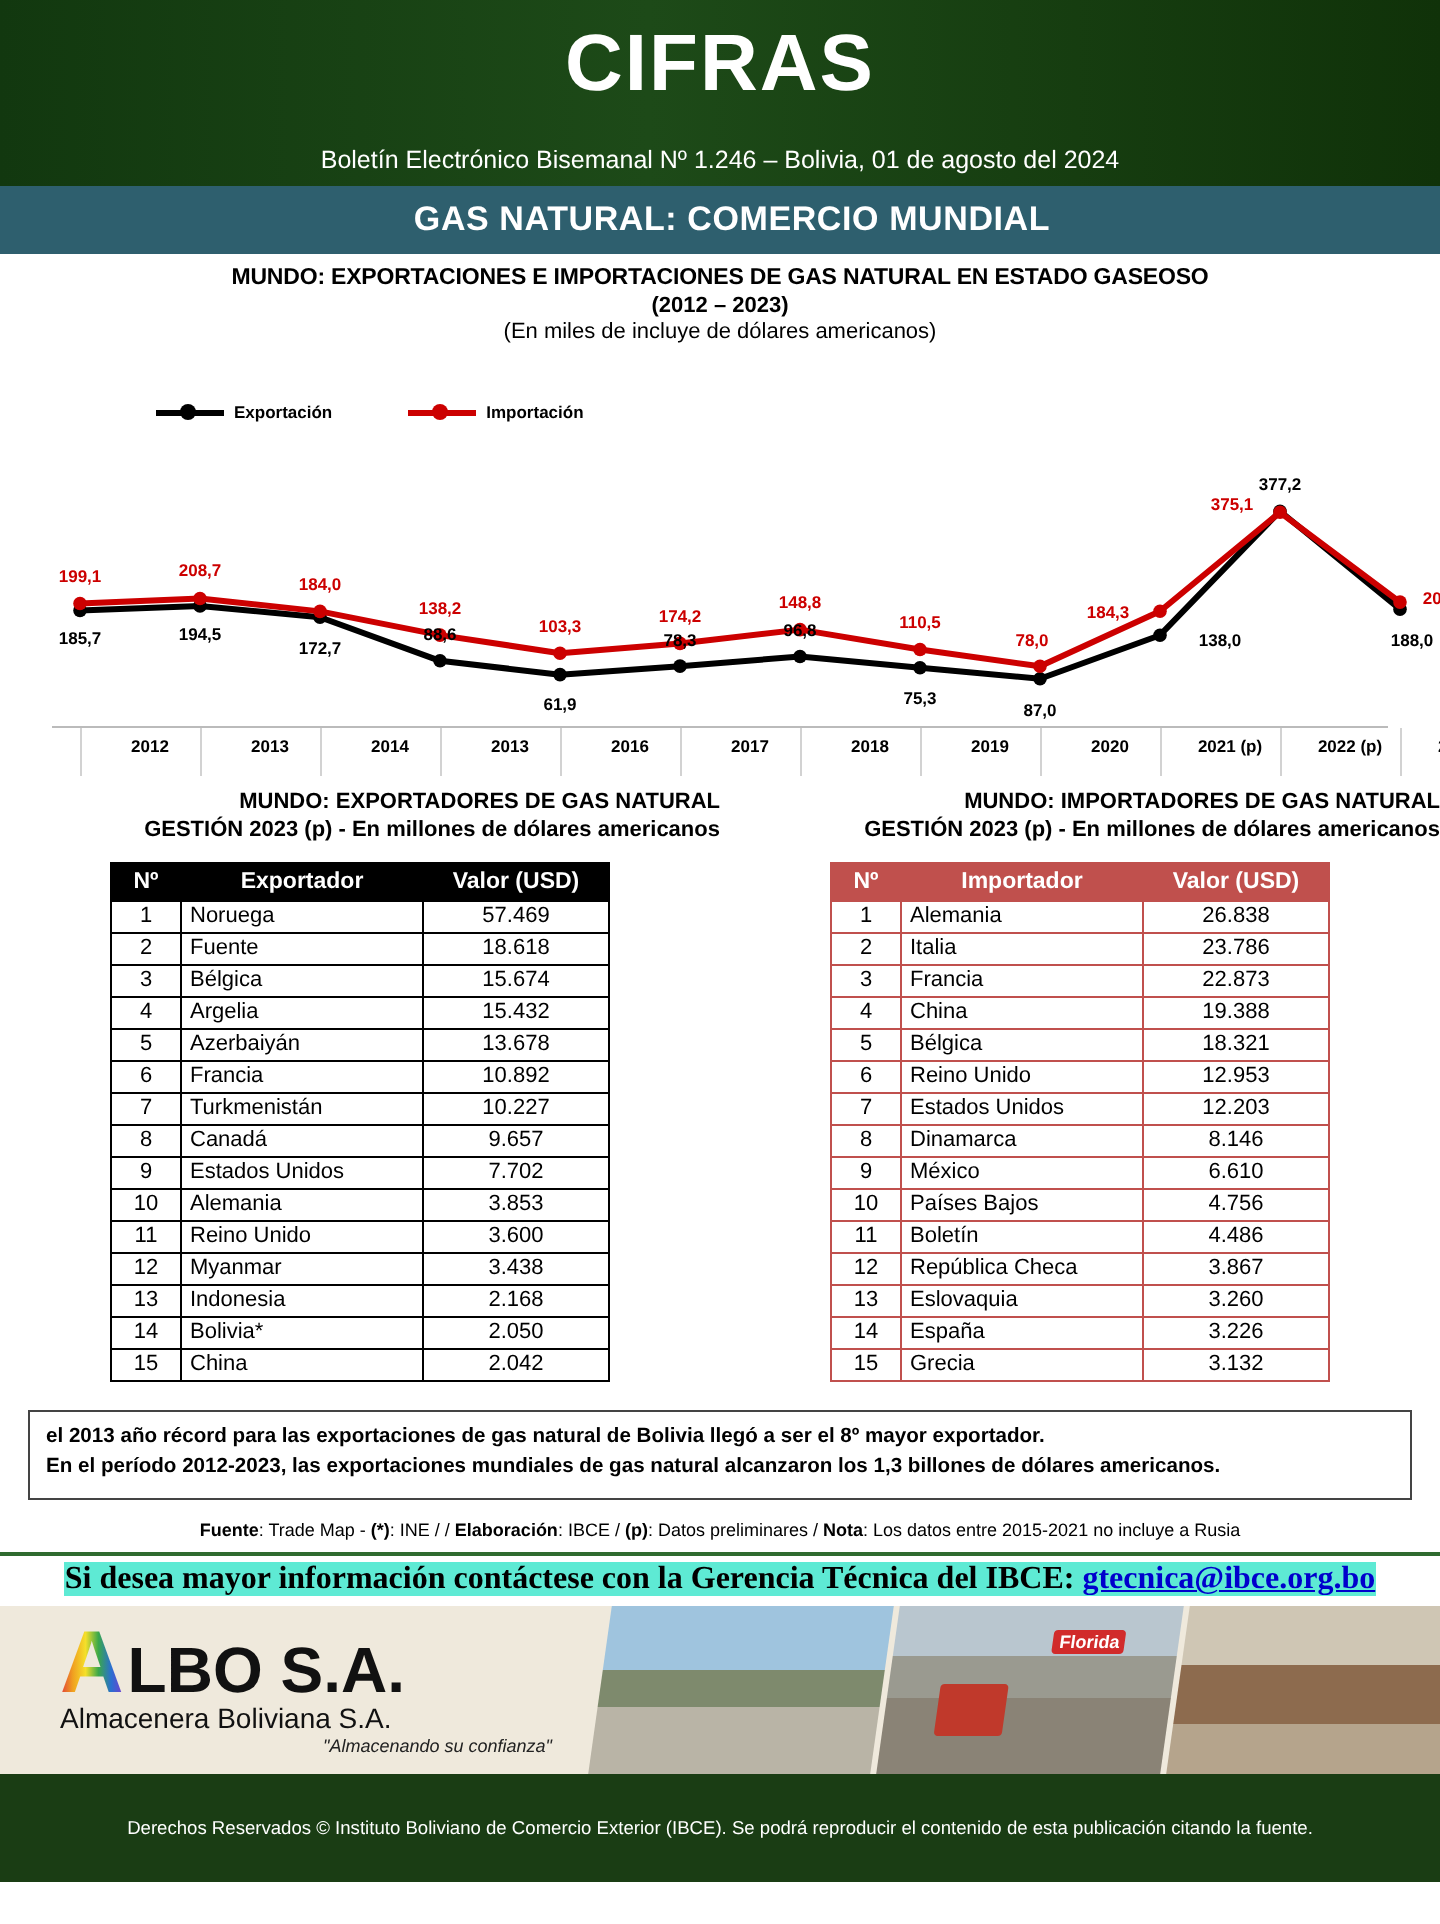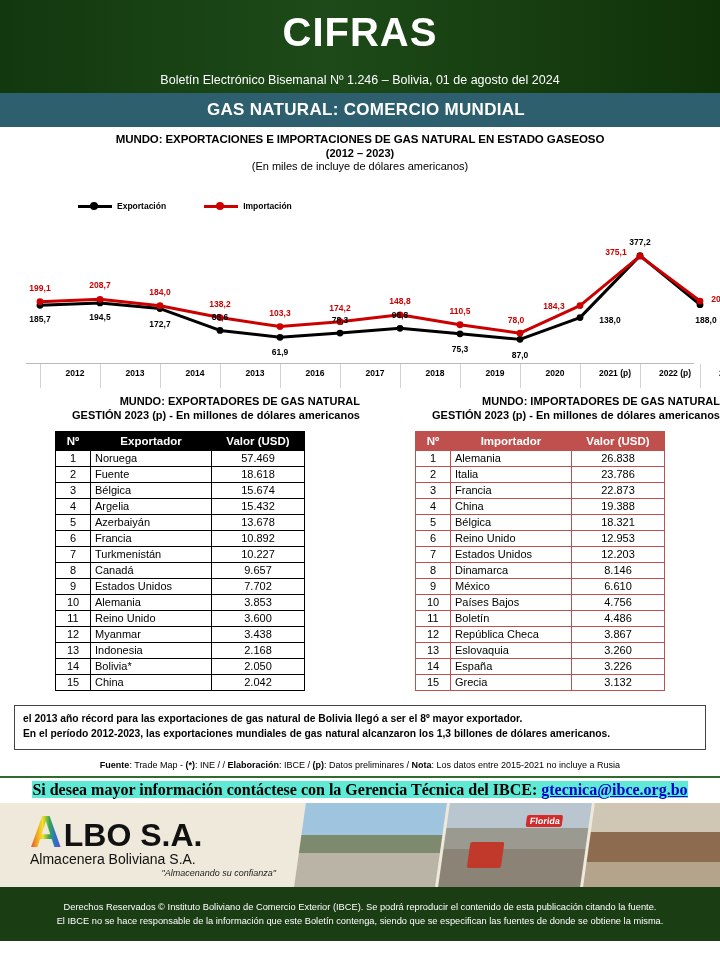--- a/index.html
+++ b/index.html
@@ -453,16 +453,15 @@
       <div class="ph ph2">
         <div class="blob" style="left:56%;top:14%;width:36px;height:12px;background:#d12b2b;color:#fff;font-size:9px;font-weight:bold;text-align:center;line-height:12px;">Florida</div>
         <div class="blob" style="left:18%;top:46%;width:34px;height:26px;background:#c0392b;"></div>
       </div>
       <div class="ph ph3"></div>
     </div>
   </div>
 
   <div class="footer">
     <p>Derechos Reservados © Instituto Boliviano de Comercio Exterior (IBCE). Se podrá reproducir el contenido de esta publicación citando la fuente.</p>
-    <p>El IBCE no se hace responsable de la información que este Boletín contenga, siendo que se especifican las fuentes de donde se obtiene la misma.</p>
   </div>
 
 </div>
 
 </body></html>

